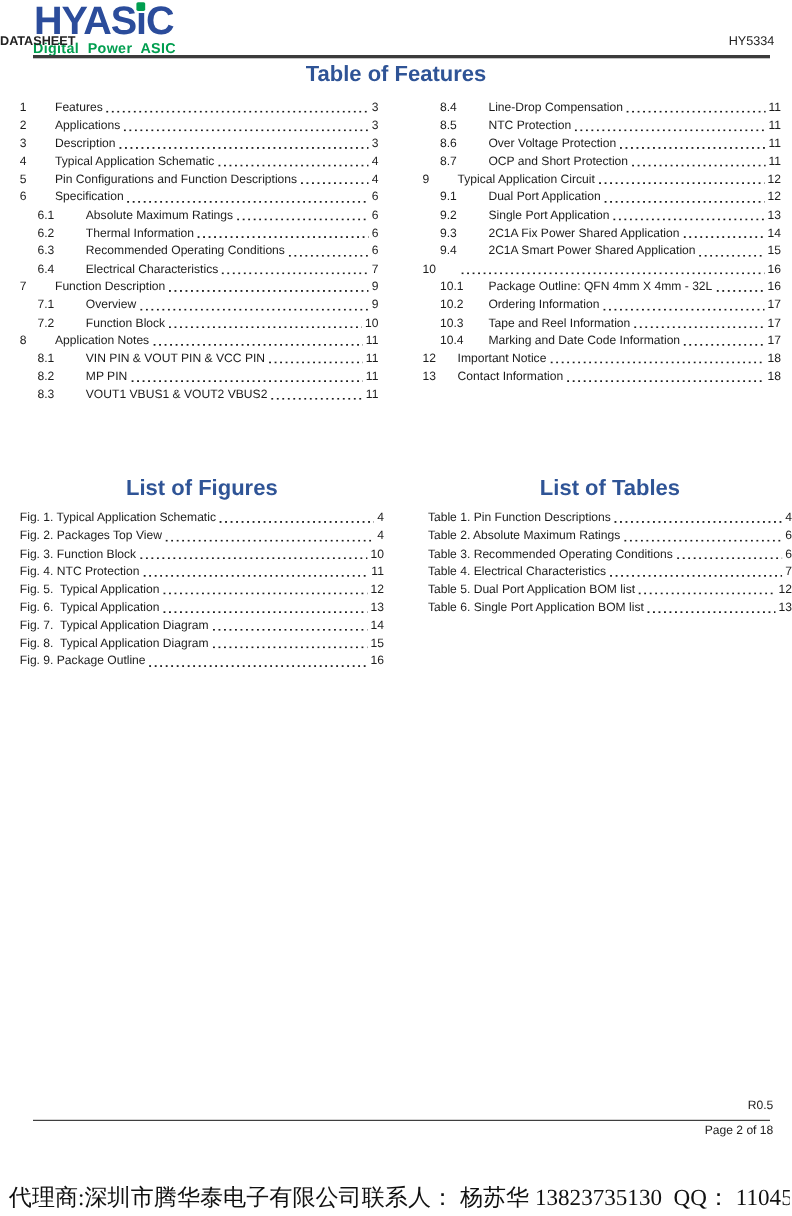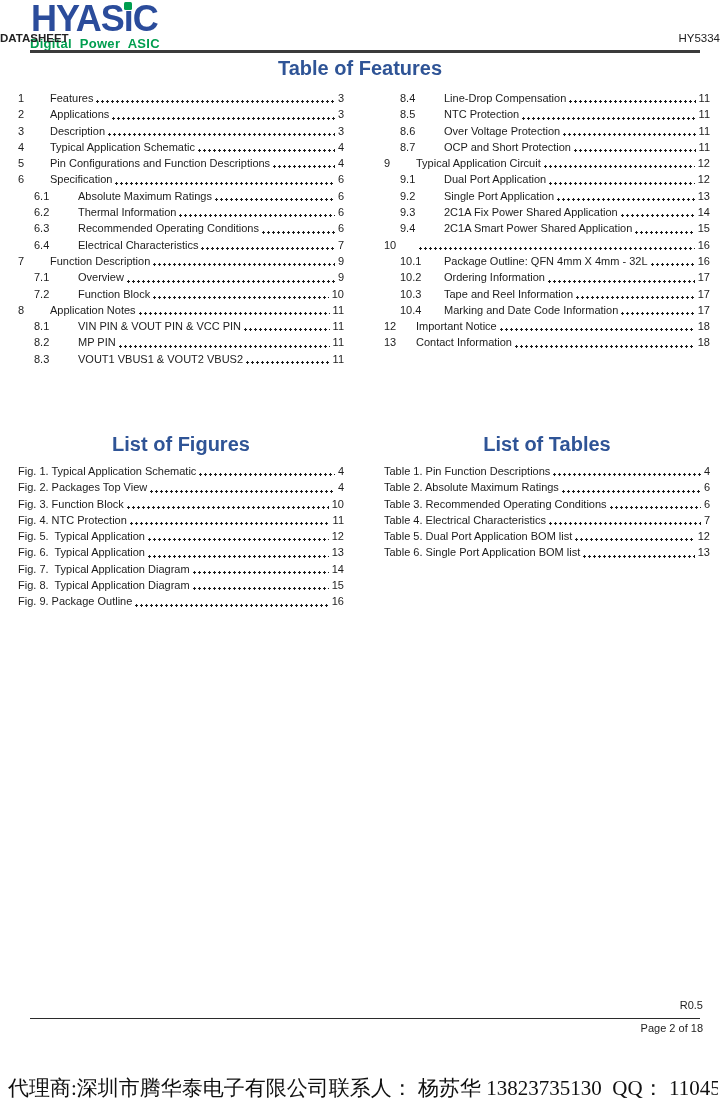--- a/index.html
+++ b/index.html
@@ -17,41 +17,41 @@
   
   .logo-name{position:absolute;left:31px;top:0px;font-size:36px;font-weight:bold;
     color:var(--brand-blue);letter-spacing:-1px;line-height:1.05;}
   .logo-i{position:relative;display:inline-block;}
   .logo-i::after{content:"";position:absolute;left:0px;top:2px;width:8px;height:8px;
     background:var(--brand-green);border-radius:1.5px;}
   .logo-sub{position:absolute;left:30px;top:36px;font-size:13px;font-weight:bold;
     color:var(--brand-green);letter-spacing:0.3px;word-spacing:4px;}
   .doc-type{position:absolute;top:32px;left:0;width:100%;text-align:left;
     font-size:11.5px;font-weight:bold;color:#222;}
-  .part-no{position:absolute;top:32px;right:0;font-size:11.5px;color:#222;}
+  .part-no{position:absolute;top:32px;right:16px;font-size:11.5px;color:#222;}
   .header-rule{position:absolute;top:50px;left:30px;right:20px;height:2.5px;background:var(--rule-dark);}
 
   
   .toc-title{position:absolute;top:57px;left:0;width:100%;text-align:center;margin:0;
     font-size:20px;font-weight:bold;color:var(--heading-blue);}
   .toc-cols{position:absolute;top:90px;left:18px;right:10px;display:flex;gap:40px;}
   .col{flex:1;min-width:0;}
   .toc-row{display:flex;align-items:baseline;font-size:11px;line-height:16.3px;color:var(--text);}
   .toc-row .num{flex:none;}
   .lvl1 .num{width:32px;}
   .lvl2{padding-left:16px;}
   .lvl2 .num{width:44px;}
   .label{flex:none;white-space:pre;}
   .dots{flex:1 1 auto;min-width:4px;height:3px;align-self:flex-end;margin:0 3px 3px 2px;
     background-image:radial-gradient(circle,var(--text) 1.05px,transparent 1.2px);
     background-size:5px 3px;background-repeat:repeat-x;background-position:left bottom;}
   .pg{flex:none;white-space:nowrap;}
 
   
-  .lists-row{position:absolute;top:433px;left:18px;right:10px;display:flex;gap:40px;}
+  .lists-row{position:absolute;top:433px;left:18px;right:0;display:flex;gap:40px;}
   .list-title{margin:0 0 7px 0;text-align:center;font-size:20px;font-weight:bold;color:var(--heading-blue);}
 
   
   .rev{position:absolute;top:999px;right:17px;font-size:11px;color:var(--text);}
   .footer-rule{position:absolute;top:1018px;left:30px;right:20px;height:1.2px;background:#2B2B2B;}
   .page-info{position:absolute;top:1022px;right:17px;font-size:11px;color:var(--text);}
 
   
   .bottom-note{position:absolute;top:1074px;left:8px;right:2px;
     font-family:"Liberation Serif",serif;font-size:21px;color:#111;white-space:pre;overflow:hidden;}

